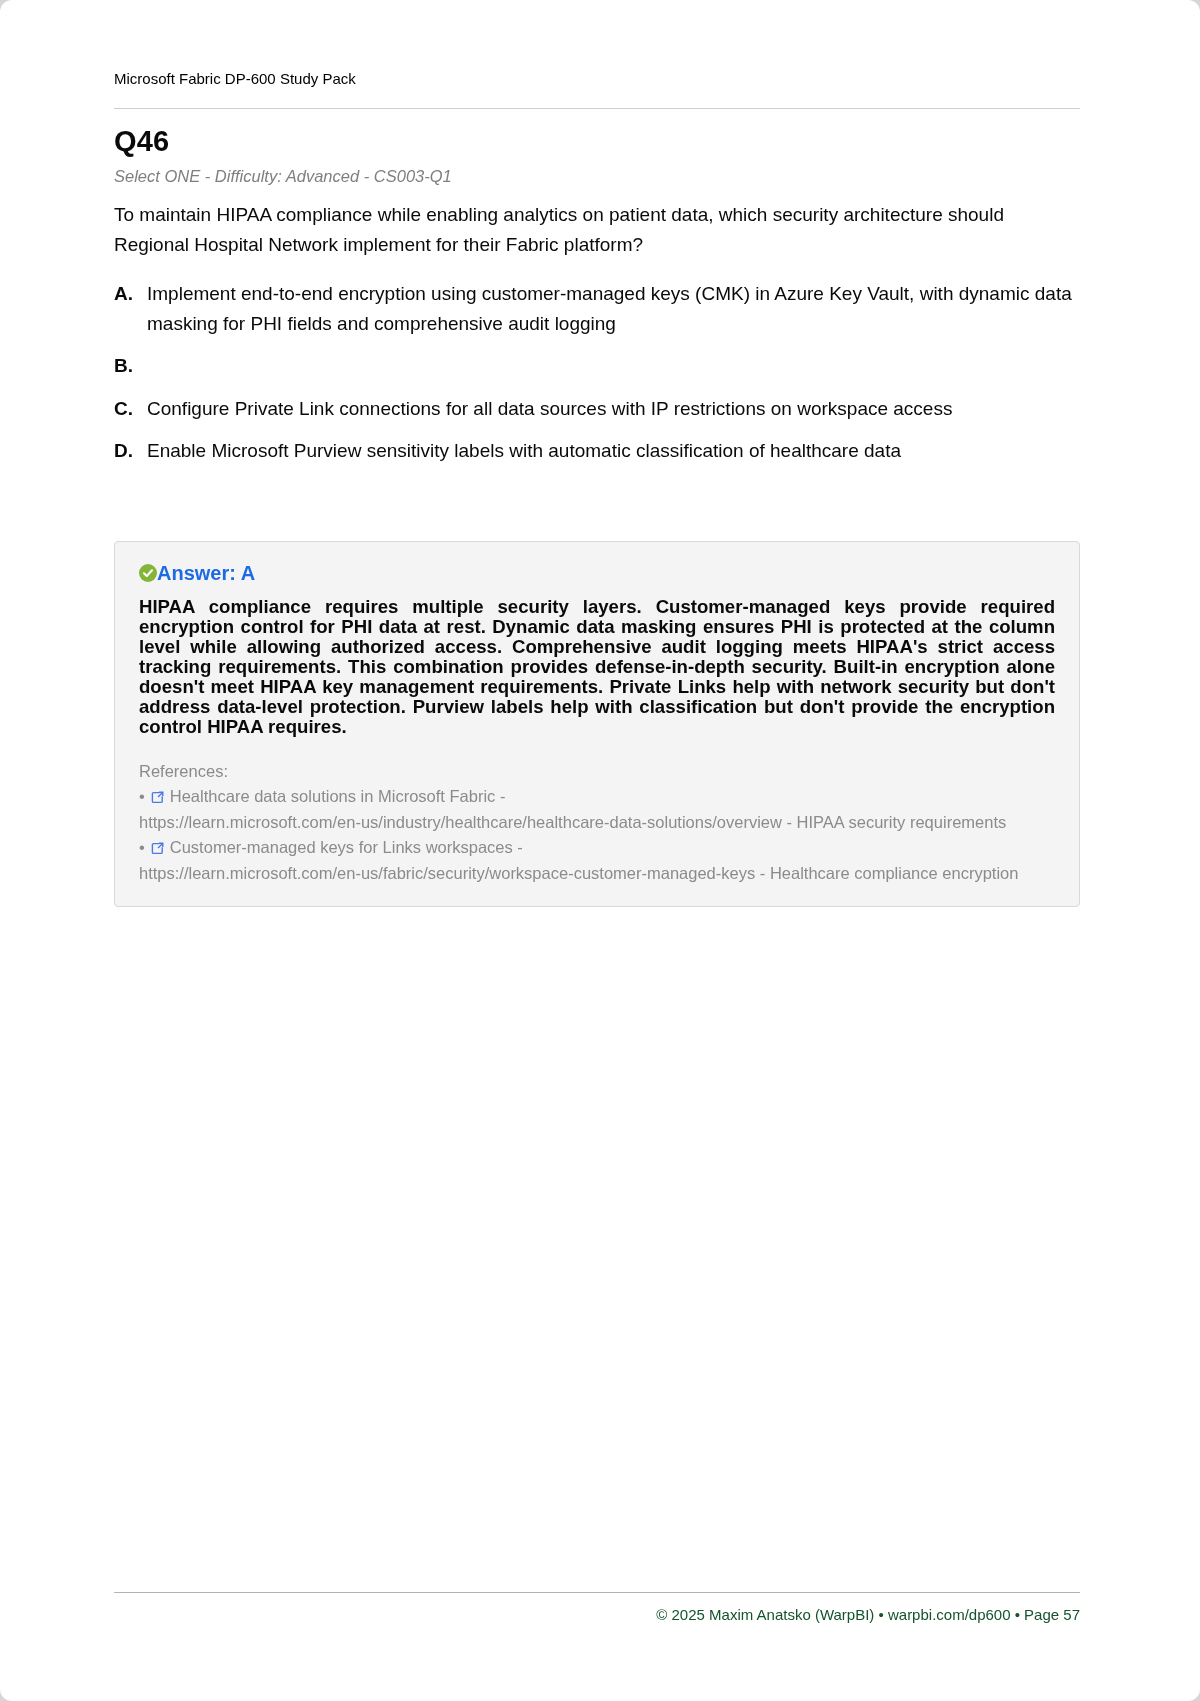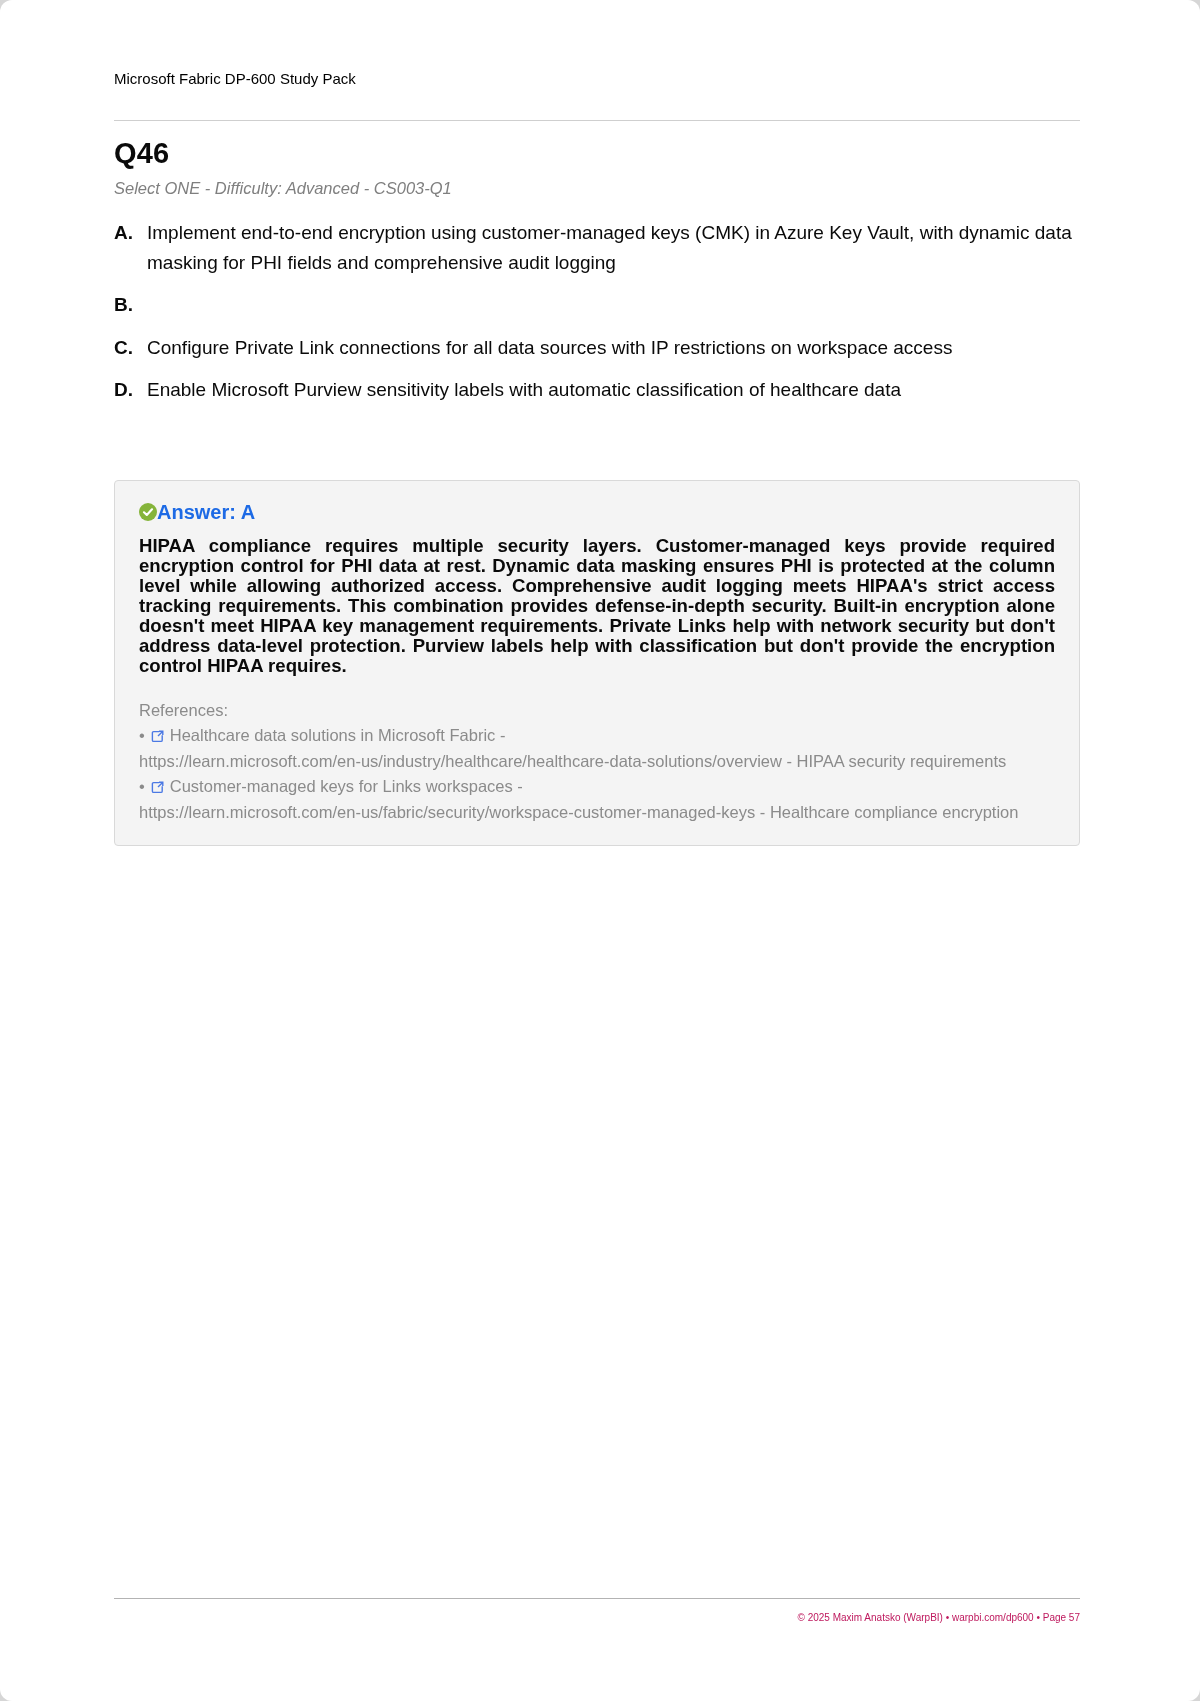--- a/index.html
+++ b/index.html
@@ -13,21 +13,21 @@
     border-radius: 12px;
     display: flex;
     flex-direction: column;
     padding: 70px 120px 0 114px;
     color: #0a0a0a;
     overflow: hidden;
   }
   .doc-header {
     font-size: 15px;
     color: #000;
-    padding-bottom: 33px;
+    padding-bottom: 21px;
     border-bottom: 1px solid #cfcfcf;
   }
   .q-id {
     margin-top: 16px;
     font-size: 29px;
     font-weight: bold;
     letter-spacing: 0.2px;
   }
   .q-meta {
     margin-top: 9px;
@@ -86,36 +86,37 @@
   .ref-title { margin-bottom: 0; margin-top: 22px; }
   .ref-item { }
   .ref-line1 { display: inline-flex; align-items: center; gap: 6px; }
   .ext-icon { display: inline-flex; width: 13px; height: 13px; position: relative; top: 1px; }
   .doc-footer {
     margin-top: auto;
     border-top: 1px solid #b3b3b3;
     padding-top: 13px;
     margin-bottom: 0;
     text-align: right;
-    font-size: 10px;
-    color: #be185d;
+    font-size: 15px;
+    color: #14532d;
     padding-bottom: 78px;
   }
 </style>
 </head>
 <body>
 
 <div class="page">
 
   <div class="doc-header">Microsoft Fabric DP-600 Study Pack</div>
 
   <div class="q-id">Q46</div>
 
   <div class="q-meta">Select ONE - Difficulty: Advanced - CS003-Q1</div>
 
+  <div class="q-text">To maintain HIPAA compliance while enabling analytics on patient data, which security architecture should Regional Hospital Network implement for their Fabric platform?</div>
 
   <div class="options">
     <div class="option">
       <span class="option-label">A.</span>
       <span class="option-text">Implement end-to-end encryption using customer-managed keys (CMK) in Azure Key Vault, with dynamic data masking for PHI fields and comprehensive audit logging</span>
     </div>
     <div class="option">
       <span class="option-label">B.</span>
     </div>
     <div class="option">

